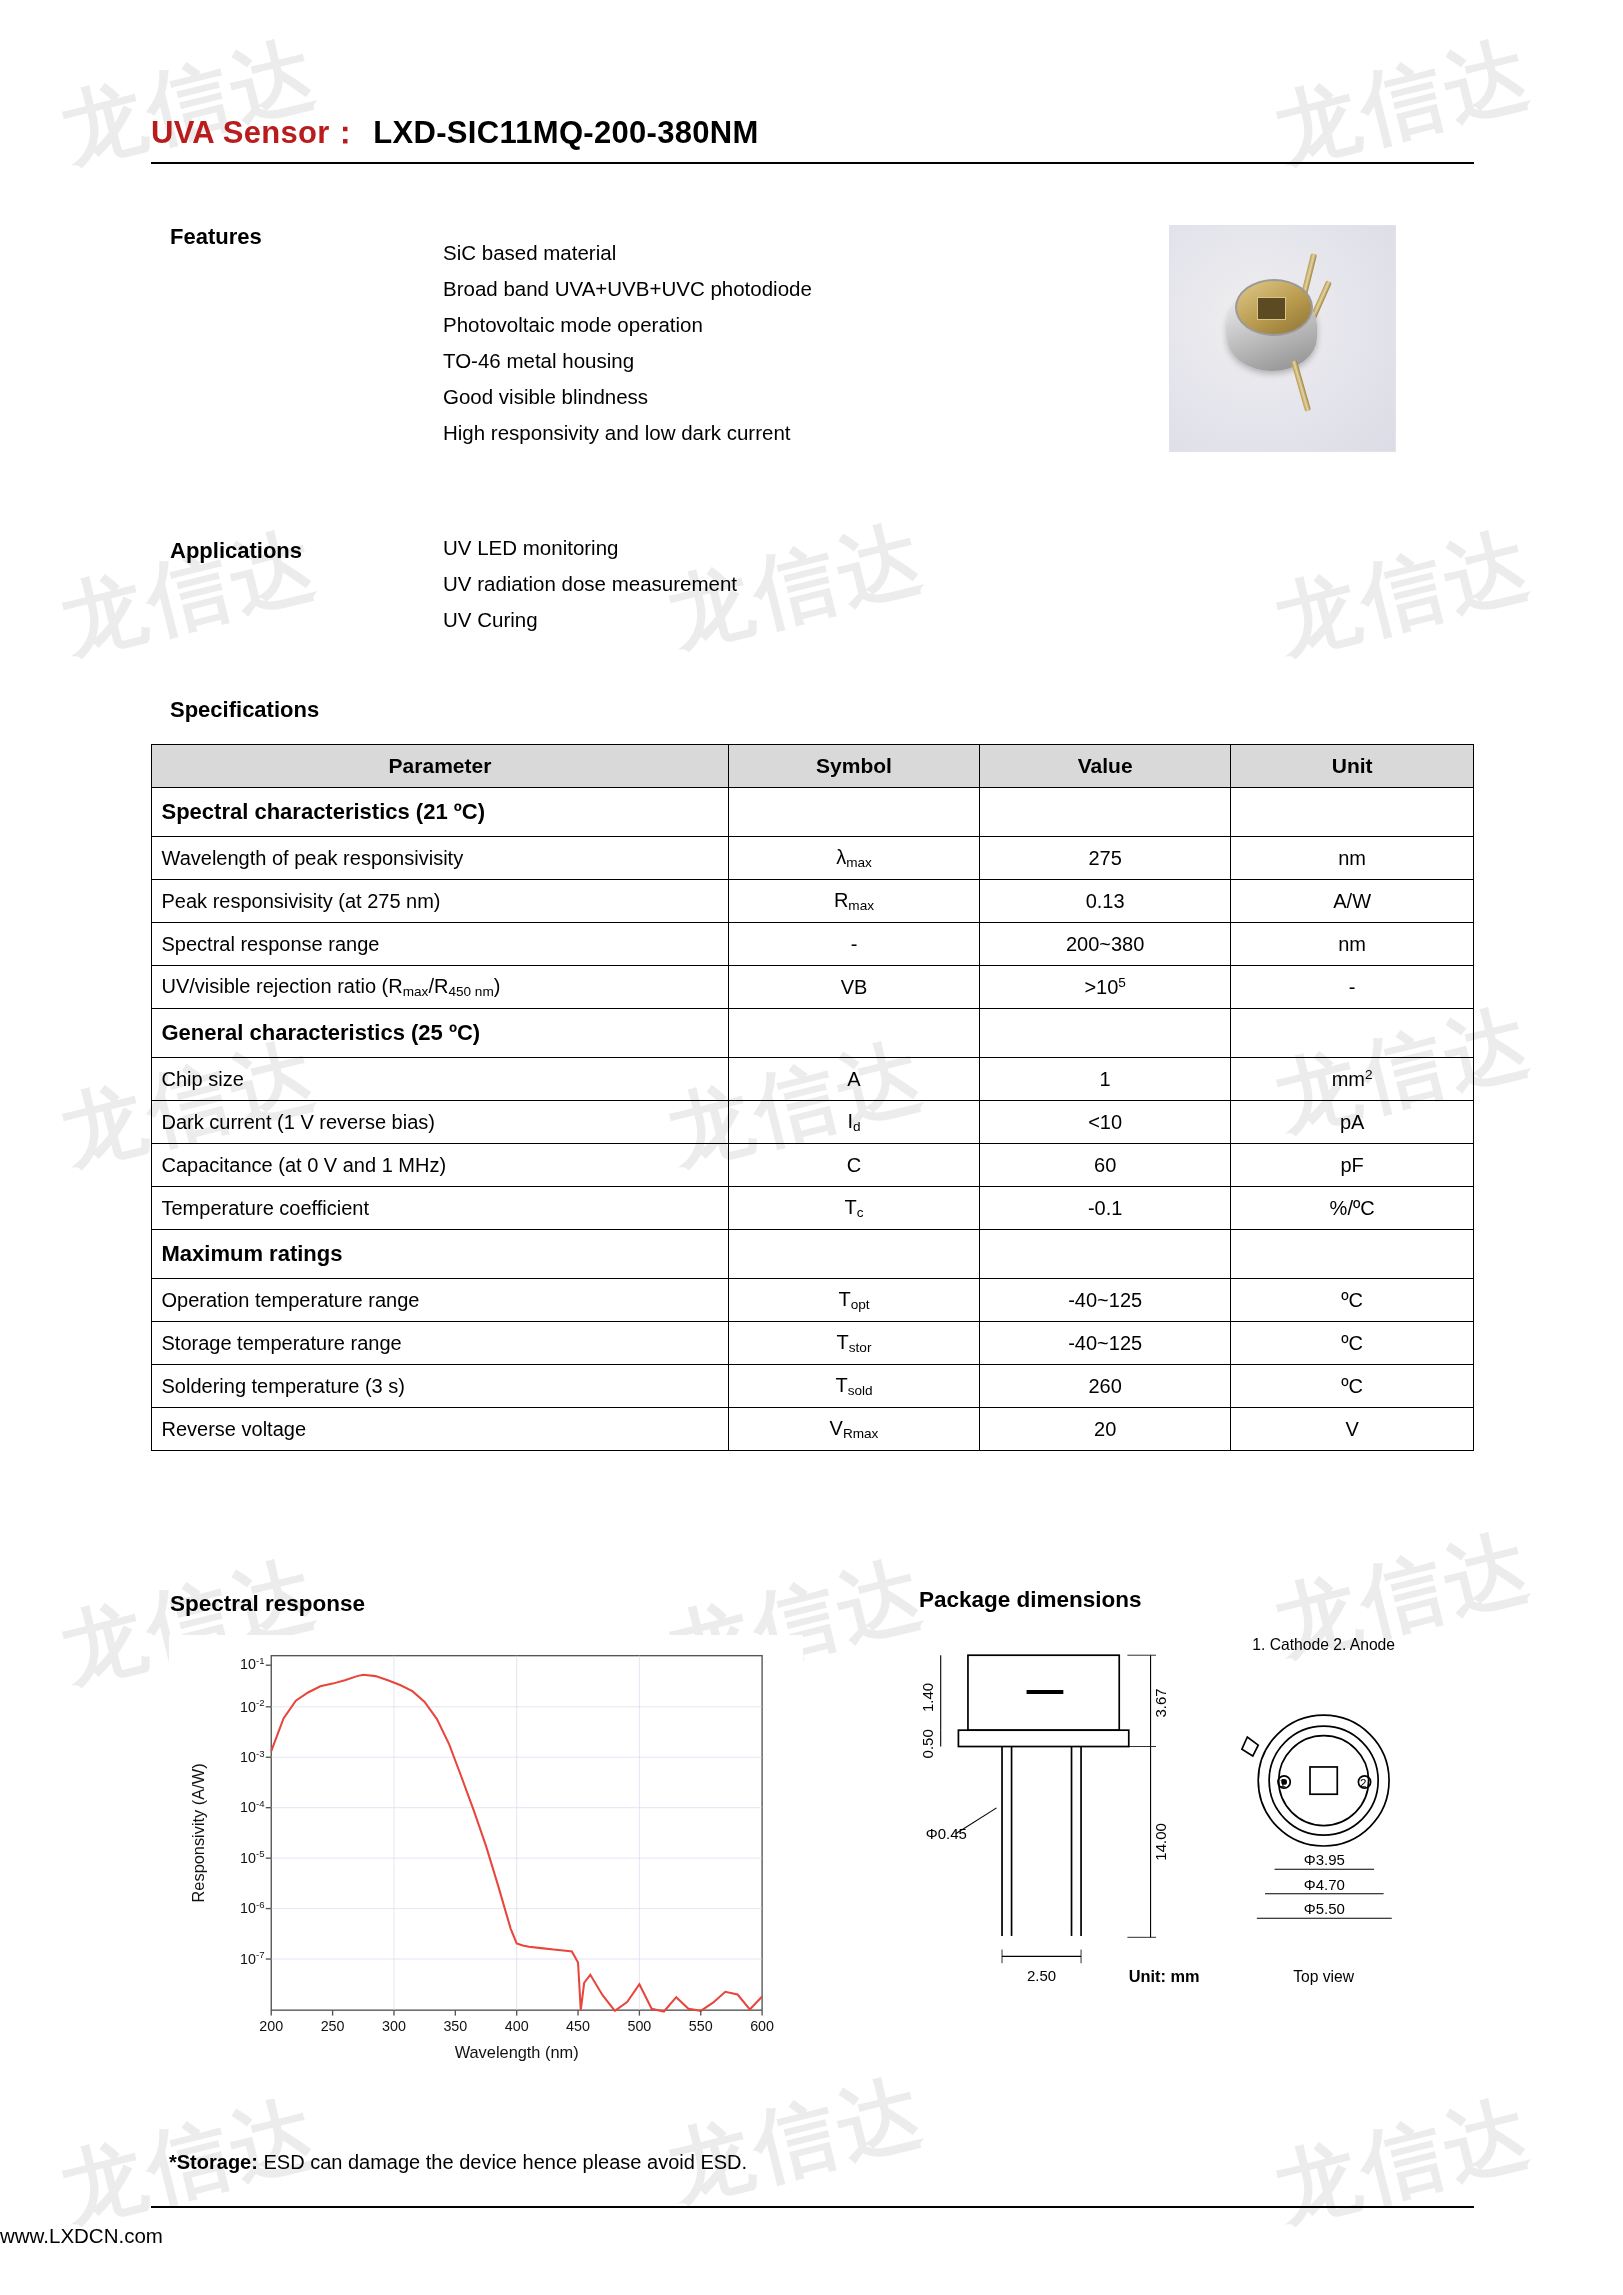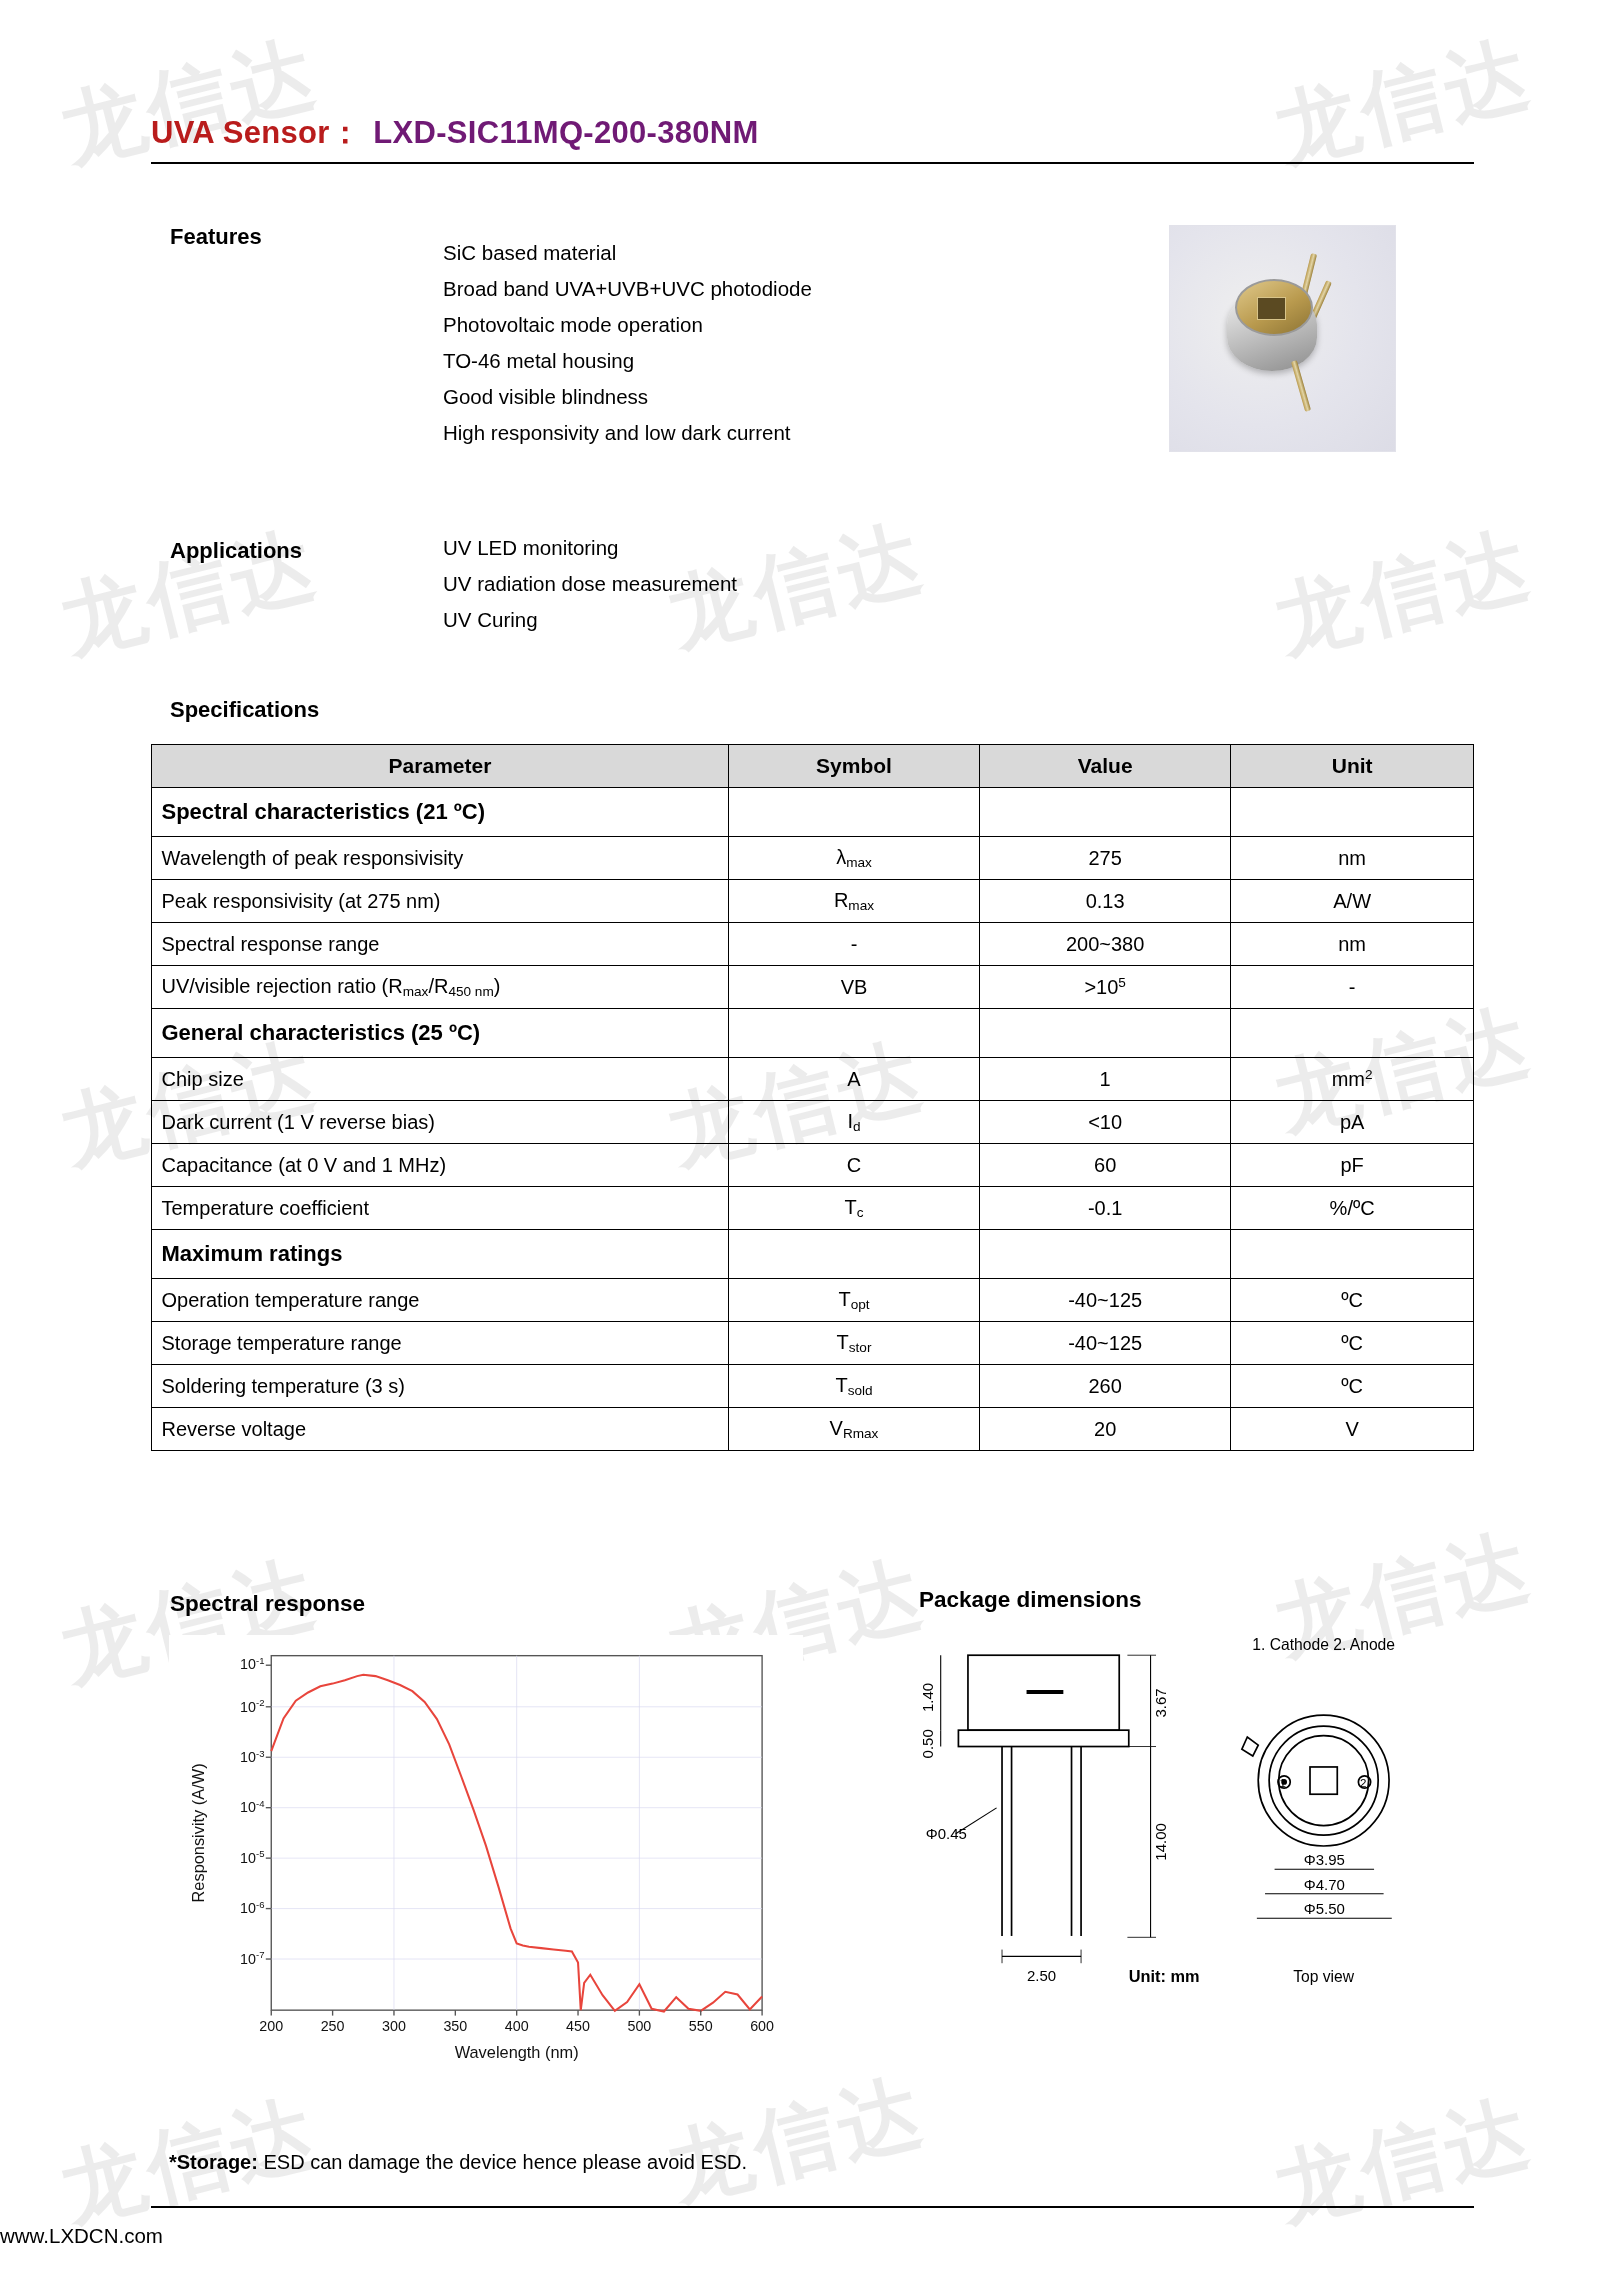--- a/index.html
+++ b/index.html
@@ -53,21 +53,21 @@
     align-items: baseline;
     gap: 12.3px;
   }
   .title-uva {
     color: #b91c1c;
     font-size: 31px;
     font-weight: bold;
     letter-spacing: 0.3px;
   }
   .title-part {
-    color: #701a75;
+    color: #000000;
     font-size: 31px;
     font-weight: bold;
     letter-spacing: 0.3px;
   }
   .header-rule {
     margin-top: 8.2px;
     border-top: 2px solid #000;
     width: 100%;
   }
 

